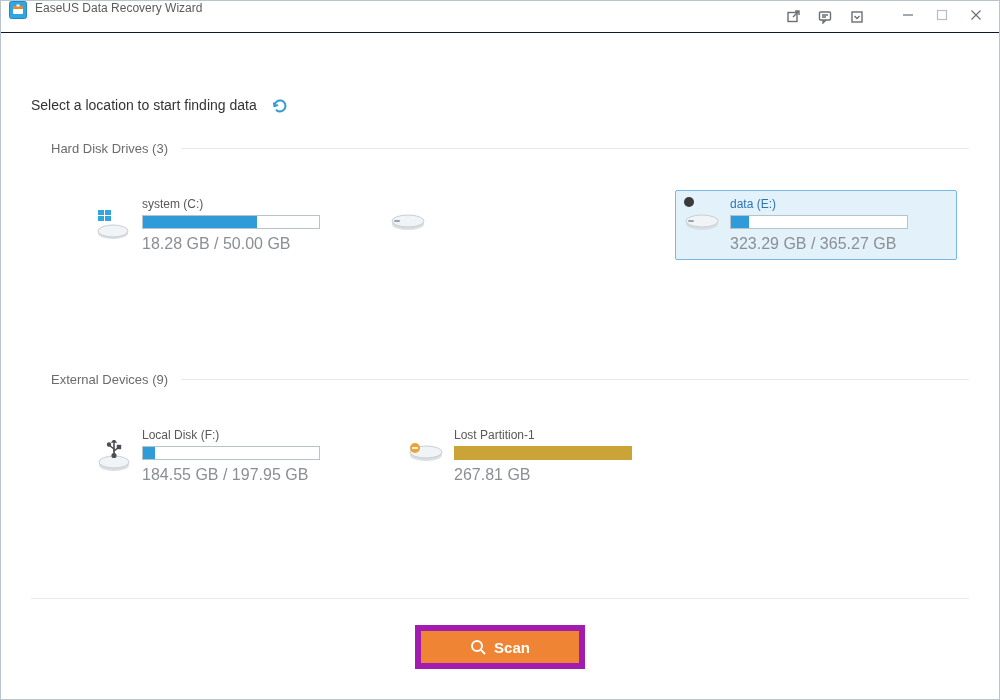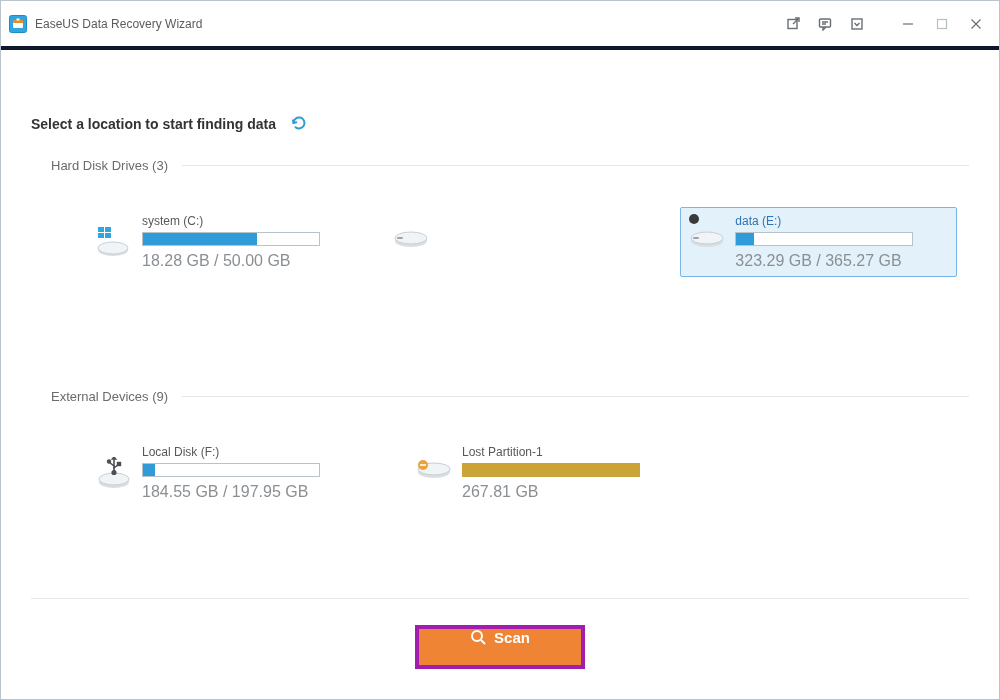--- a/index.html
+++ b/index.html
@@ -11,24 +11,23 @@
     background: #fff;
     width: 1000px;
     height: 700px;
     border: 1px solid #b9c4cc;
     position: relative;
     overflow: hidden;
   }
 
   
   .titlebar {
-    height: 49px;
-    border-bottom: 4px solid #0f172a;
-    display: flex;
-    align-items: center;
+    height: 32px;
+    border-bottom: 1px solid #0f172a;
+    display: flex;
     padding: 0 6px 0 8px;
     font-family: "Segoe UI", Arial, sans-serif;
   }
   .app-icon {
     width: 18px; height: 18px;
     margin-right: 8px;
     display: inline-block;
     position: relative;
   }
   .app-icon svg { display: block; }
@@ -60,24 +59,24 @@
   }
   .win-btn svg { display: block; }
   .win-btn.maximize { color: #b6bec4; }
 
   
   .content {
     padding: 64px 30px 0 30px;
   }
   .page-heading {
     font-size: 14px;
-    font-weight: 700;
+    font-weight: 400;
     color: #333;
     display: flex;
-    align-items: flex-end;
+    align-items: flex-start;
     margin-bottom: 26px;
   }
   .refresh-icon {
     margin-left: 14px;
     color: #2f9bd8;
     display: inline-flex;
   }
   .refresh-icon svg { display: block; }
 
   
@@ -94,21 +93,21 @@
   }
   .section-rule {
     flex: 1 1 auto;
     height: 1px;
     background: #e3e8ec;
     margin-left: 14px;
   }
 
   .drive-grid {
     display: flex;
-    gap: 8px;
+    gap: 0;
     padding-left: 56px;
   }
   .drive-card {
     width: 300px;
     display: flex;
     align-items: flex-start;
     padding: 6px 8px 6px 8px;
     border: 1px solid transparent;
     border-radius: 2px;
     position: relative;
@@ -176,26 +175,26 @@
     background: #e3e8ec;
   }
   .scan-btn {
     position: absolute;
     left: 50%;
     bottom: 30px;
     transform: translateX(-50%);
     width: 170px;
     height: 44px;
     background: #ee8434;
-    border: 4px solid #a21caf;
+    border: 6px solid #a21caf;
     color: #fff;
     font-size: 15px;
     font-weight: 600;
     display: flex;
-    align-items: flex-start;
+    align-items: center;
     justify-content: center;
     gap: 8px;
     cursor: pointer;
   }
   .scan-btn svg { display: block; }
 </style>
 </head>
 <body>
 
 <div class="titlebar">

